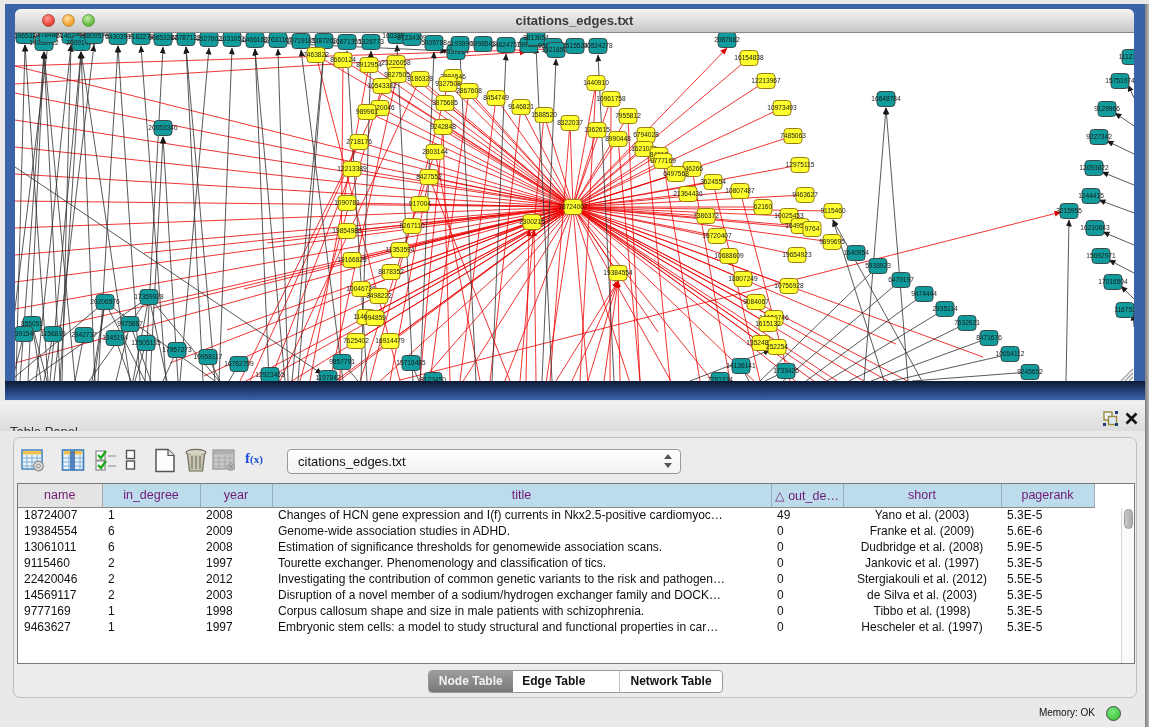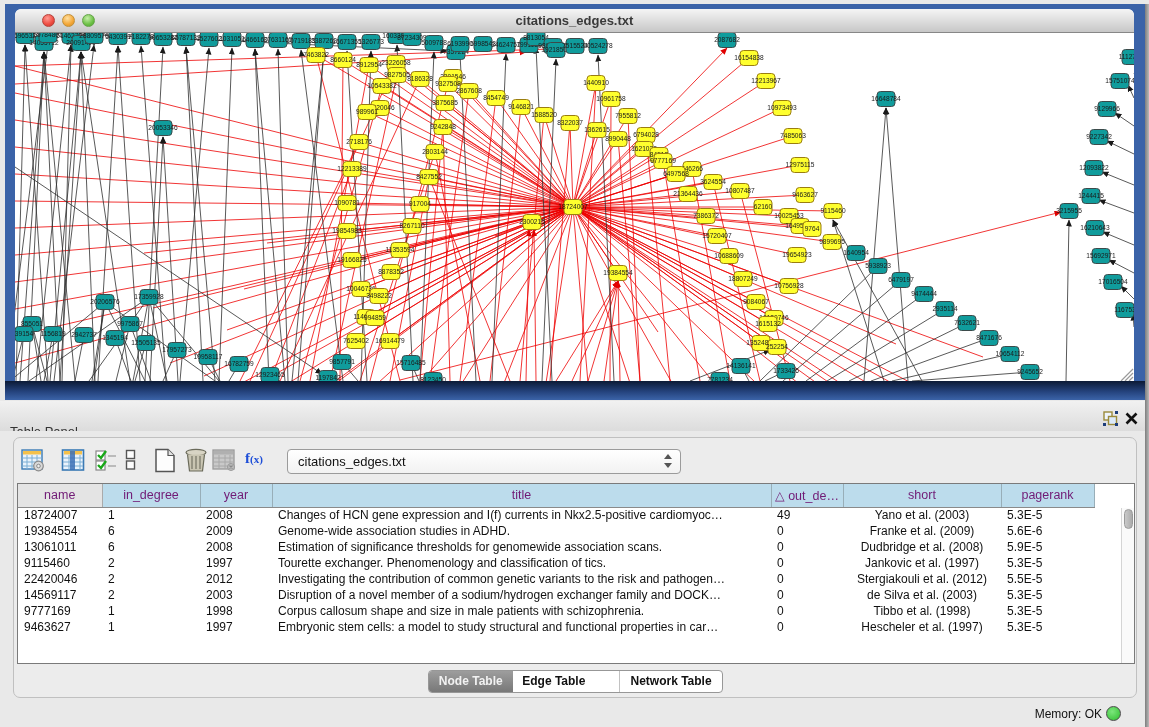--- a/index.html
+++ b/index.html
@@ -24,21 +24,21 @@
 th { height:23px; font-size:12.5px; font-weight:normal; color:#701a75; background:#bcdcec; border-right:1px solid #98aeb8; border-bottom:1px solid #8a8a8a; overflow:hidden; white-space:nowrap; }
 th.g { background:#e4e4e4; border-right:1px solid #aaa; }
 td { height:16px; font-size:12px; color:#111; padding:0 0 0 6px; white-space:nowrap; overflow:hidden; }
 td.c { text-align:center; padding:0; }
 #vscroll { position:absolute; left:1103px; top:24px; width:13px; height:156px; background:#fafafa; border-left:1px solid #d5d5d5; }
 #vthumb { position:absolute; left:1.5px; top:1px; width:9px; height:20px; background:linear-gradient(to right,#c9c9c9,#ababab); border-radius:5px; border:1px solid #9a9a9a; }
 #tabs { position:absolute; left:428px; top:670px; width:295px; height:23px; border:1px solid #979797; border-radius:4px; display:flex; font-size:12px; font-weight:bold; line-height:21px; text-align:center; background:#fff; overflow:hidden; }
 #tab1 { width:91px; background:linear-gradient(#9d9d9d,#787878); color:#f2f2f2; }
 #tab2 { width:90px; color:#111; }
 #tab3 { width:112px; color:#111; border-left:1px solid #c2c2c2;margin-left:24px; }
-#mem { position:absolute; right:47px; top:707px; font-size:12px; color:#111; }
+#mem { position:absolute; right:54px; top:707px; font-size:10px; color:#111; }
 #memdot { position:absolute; left:1106px; top:706px; width:15px; height:15px; border-radius:50%; background:radial-gradient(circle at 40% 35%,#7ce67c,#2fbe2f); border:1.5px solid #4a4a4a; }
 #floaticon { position:absolute; left:1103px; top:411px; width:15px; height:15px; }
 #closeicon { position:absolute; left:1125px; top:411px; width:13px; height:13px; }
 .ticon { position:absolute; top:448px; }
 </style></head>
 <body>
 <div id="rightstrip"></div>
 <div id="frame">
     <div id="band"></div>
   </div>

